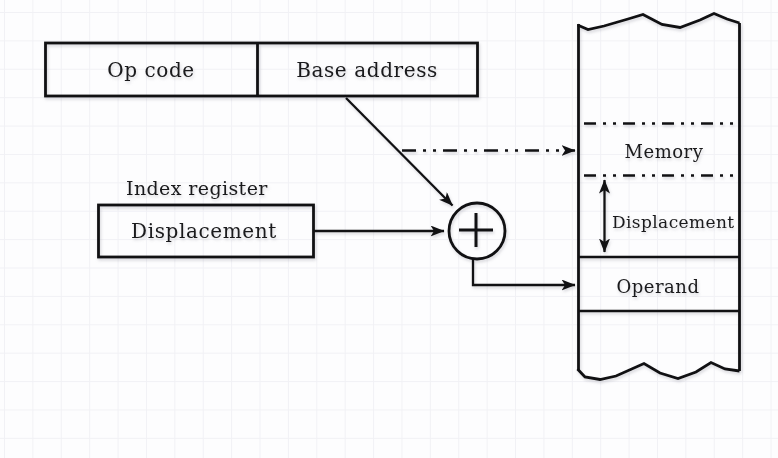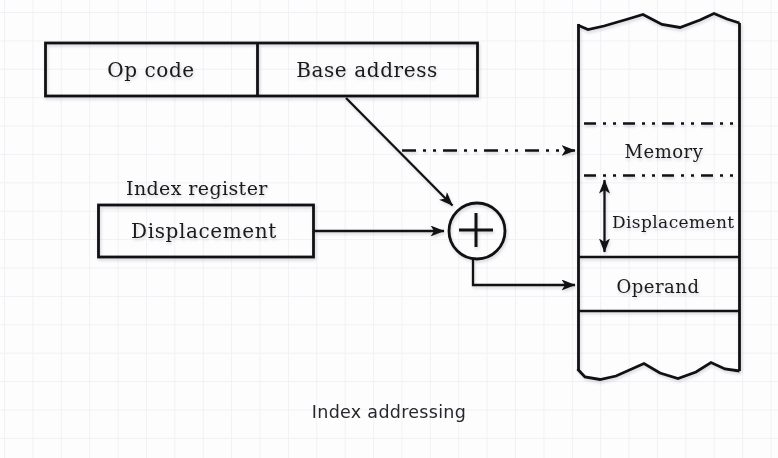--- a/index.html
+++ b/index.html
@@ -78,14 +78,13 @@
     <text class="t-mem" x="664" y="151" text-anchor="middle" dominant-baseline="central">Memory</text>
 
     <line class="ln-thin" x1="604.5" y1="180" x2="604.5" y2="252" marker-start="url(#arw)" marker-end="url(#arw)"></line>
     <text class="t-mem-sm" x="612" y="222" text-anchor="start" dominant-baseline="central">Displacement</text>
 
     <line class="ln-thin" x1="578" y1="257" x2="740" y2="257" stroke-width="2.5"></line>
     <line class="ln-thin" x1="578" y1="311" x2="740" y2="311" stroke-width="2.5"></line>
     <text class="t-mem" x="658" y="286" text-anchor="middle" dominant-baseline="central">Operand</text>
   </svg>
 
-  <div class="caption">Index addressing</div>
 </div>
 
 </body></html>

